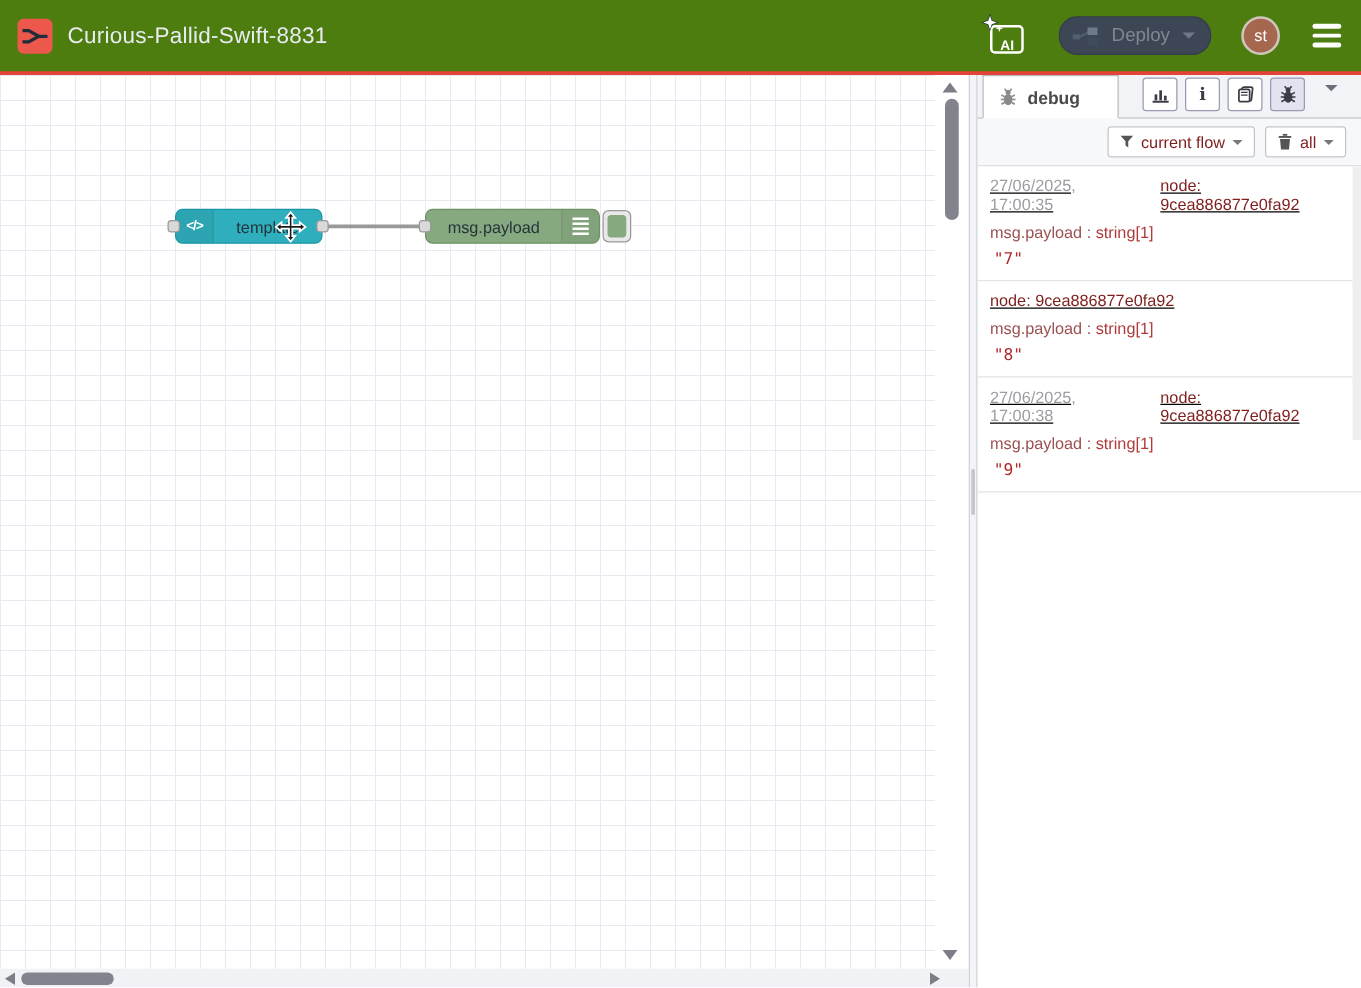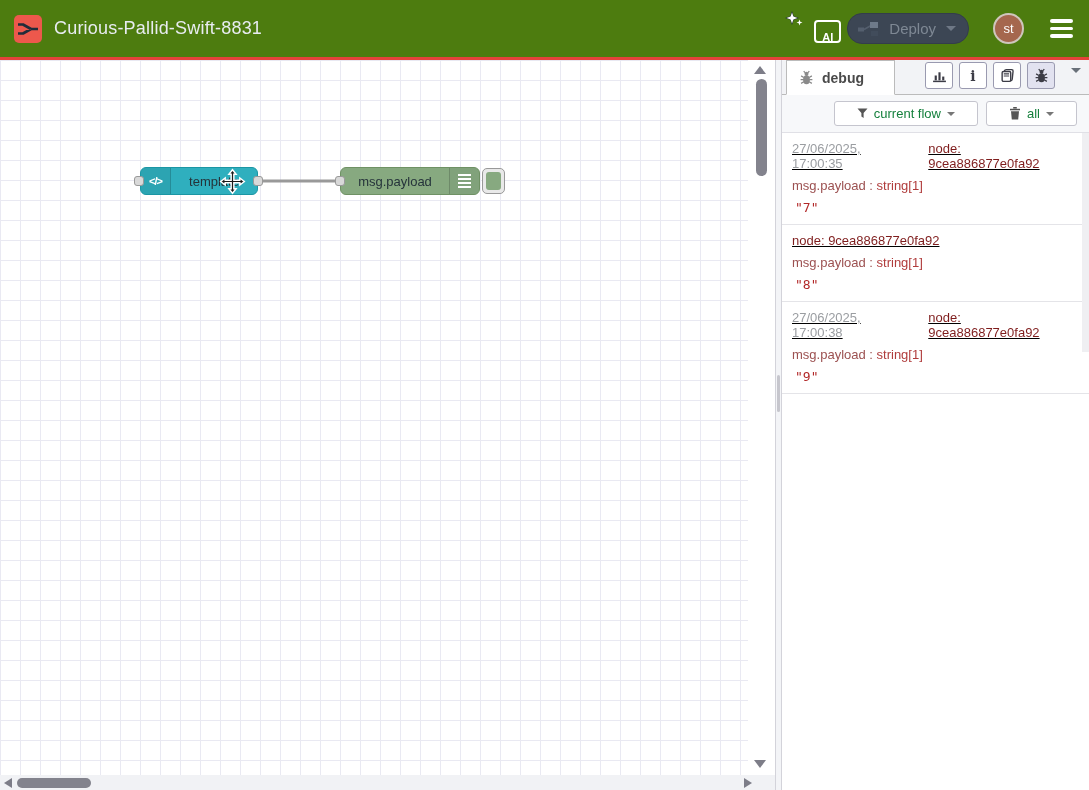--- a/index.html
+++ b/index.html
@@ -10,21 +10,21 @@
   .header { height:60px; background:#4d7c0f; border-bottom:3px solid #e5423b;
             display:flex; align-items:center; padding:0 14px; }
   .logo { width:28px; height:28px; background:#ed584c; border-radius:5px;
           display:flex; align-items:center; justify-content:center; flex:0 0 auto; cursor:pointer; }
   .title { color:#e8ecf1; font-size:18px; margin-left:12px; letter-spacing:.2px; }
   .header-right { margin-left:auto; display:flex; align-items:center; gap:24px; }
 
   .ai-btn { position:relative; width:38px; height:36px; background:transparent; border:none; cursor:pointer; }
   .ai-box { position:absolute; left:7px; top:9px; width:27px; height:23px; border:2px solid #fff;
             border-radius:4px; color:#fff; font-size:11px; font-weight:bold; text-align:center;
-            line-height:30px; font-family:"Liberation Sans",sans-serif;margin-left:22px; }
+            line-height:30px; font-family:"Liberation Sans",sans-serif; }
   .sparkle { position:absolute; left:0px; top:0px; }
 
   .deploy-btn { display:flex; align-items:center; gap:10px; background:#3c4654; border:1px solid #333d4b;
                 border-radius:15px; height:31px; padding:0 12px 0 10px; cursor:default; }
   .deploy-label { color:#7e8894; font-size:15px; }
   .caret-down { width:0; height:0; border-left:5px solid transparent; border-right:5px solid transparent;
                 border-top:5px solid #6e7886; }
   .avatar { width:31px; height:31px; border-radius:50%; background:#a5674e; border:2px solid #cfc6bd;
             color:#fff; font-size:13px; display:flex; align-items:center; justify-content:center; cursor:pointer; }
   .burger { display:flex; flex-direction:column; gap:4px; cursor:pointer; padding:4px 2px; background:none; border:none; }
@@ -85,36 +85,36 @@
                    border-top:5px solid transparent; border-bottom:5px solid transparent; border-left:8px solid #7d7d88; cursor:pointer;}
 
   
   .separator { width:7px; background:#f3f4f7; border-left:1px solid #d3d3da; border-right:1px solid #d3d3da;
                position:relative; cursor:col-resize; }
   .separator .grip { position:absolute; top:315px; left:1px; width:3px; height:37px; background:#c6c6cd; border-radius:2px; }
 
   
   .sidebar { flex:1; display:flex; flex-direction:column; background:#fff; }
   .side-tabs { height:35px; background:#f2f3f6; border-bottom:1px solid #bbbbbb;
-               display:flex; align-items:flex-end; padding:0 4px 0 4px; }
+               display:flex; align-items:flex-end; padding:0 15px 0 4px; }
   .side-tab { height:35px; margin-bottom:-1px; background:#fff; border:1px solid #bbbbbb;
               border-bottom:1px solid #ffffff; display:flex; align-items:center; gap:8px;
               padding:0 30px 0 12px; font-size:14px; font-weight:bold; color:#4a4a4a; cursor:pointer; }
   .side-tab-icons { margin-left:auto; display:flex; align-items:center; gap:6px; padding-bottom:5px; }
   .icon-btn { width:28px; height:27px; background:#fff; border:1px solid #9a9ab0; border-radius:3px;
               display:flex; align-items:center; justify-content:center; cursor:pointer;
               font-family:"DejaVu Serif",serif; font-weight:bold; font-size:14px; color:#3c3c46; }
   .icon-btn.active { background:#e2e2f0; }
   .side-tabs-caret { width:0; height:0; border-left:5px solid transparent; border-right:5px solid transparent;
                      border-top:5px solid #697079; margin:0 4px 11px 10px; cursor:pointer; }
 
   .side-toolbar { height:38px; background:#f7f8fa; border-bottom:1px solid #e0e0e6;
                   display:flex; align-items:center; justify-content:flex-end; gap:8px; padding:0 12px; }
   .tool-btn { height:25px; background:#fff; border:1px solid #c5c5ce; border-radius:3px;
-              display:flex; align-items:center; gap:6px; padding:0 22px; font-size:13px; color:#15803d; cursor:pointer; }
+              display:flex; align-items:center; gap:6px; padding:0 9px; font-size:13px; color:#7f1d1d; cursor:pointer; }
   .tool-btn .caret-down { border-top-color:#777; border-left-width:4px; border-right-width:4px; border-top-width:4px; }
 
   .messages { position:relative; flex:1; overflow:hidden; }
   .msg-gutter { position:absolute; right:0; top:0; width:7px; height:219px; background:#efeff2; }
   .msg { padding:8px 14px 9px 10px; border-bottom:1px solid #e4e4e8; font-size:13px; cursor:pointer; }
   .msg-meta { display:flex; gap:14px;text-decoration:underline; }
   .msg-time { color:#9a9da1; }
   .msg-node { color:#7f1d1d; }
   .msg-path { margin-top:7px; color:#9c5151; }
   .msg-type { color:#b03c3c; }

